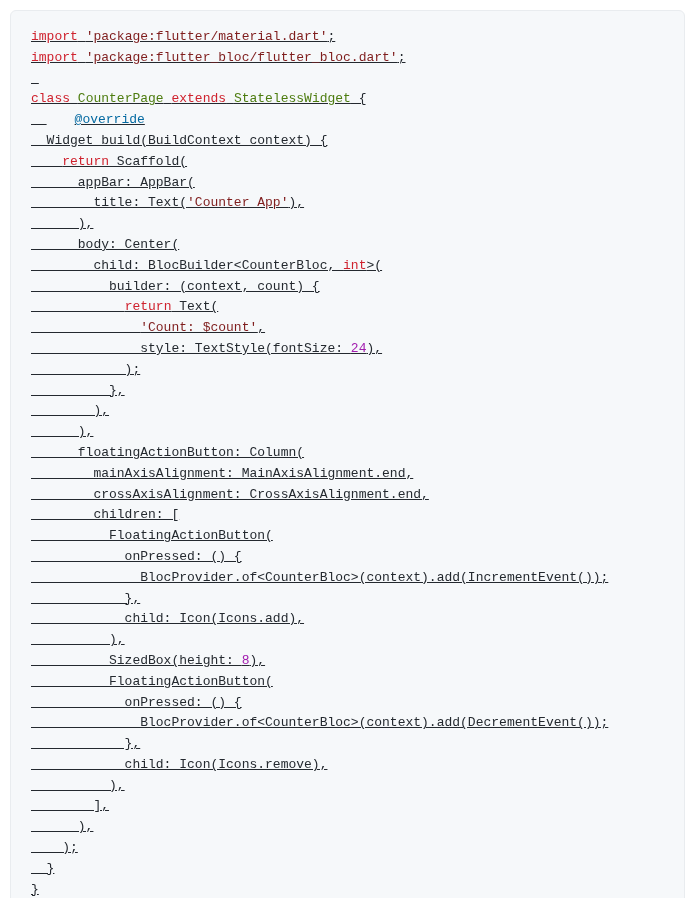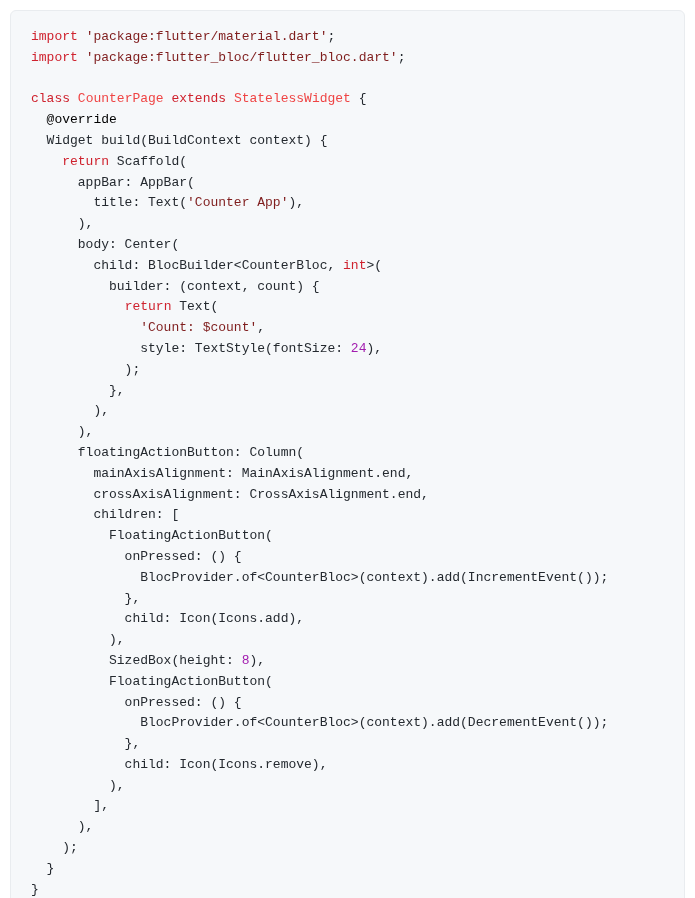--- a/index.html
+++ b/index.html
@@ -12,24 +12,24 @@
     padding: 10px;
   }
   .code-block {
     background: #f6f8fa;
     border: 1px solid #e9ecef;
     border-radius: 6px;
     padding: 16px 20px;
     overflow-x: auto;
     white-space: pre;
   }
-  .line { display: block; min-height: 1.6em; }
+  .line { display: block; min-height: 1.6em; text-decoration: underline; }
   .kw { color: #cf222e; }
   .str { color: #7f1d1d; }
-  .type { color: #ef4444; }
-  .decor { color: #000000; }
+  .type { color: #4d7c0f; }
+  .decor { color: #0369a1; margin-left: 28px; }
   .num { color: #a21caf; }
   .plain { color: #24292f; }
 </style>
 </head>
 <body>
 
 <div class="code-block"><span class="line"><span class="kw">import</span><span class="plain"> </span><span class="str">'package:flutter/material.dart'</span><span class="plain">;</span></span><span class="line"><span class="kw">import</span><span class="plain"> </span><span class="str">'package:flutter_bloc/flutter_bloc.dart'</span><span class="plain">;</span></span><span class="line"> </span><span class="line"><span class="kw">class</span><span class="plain"> </span><span class="type">CounterPage</span><span class="plain"> </span><span class="kw">extends</span><span class="plain"> </span><span class="type">StatelessWidget</span><span class="plain"> {</span></span><span class="line"><span class="plain">  </span><span class="decor">@override</span></span><span class="line"><span class="plain">  Widget build(BuildContext context) {</span></span><span class="line"><span class="plain">    </span><span class="kw">return</span><span class="plain"> Scaffold(</span></span><span class="line"><span class="plain">      appBar: AppBar(</span></span><span class="line"><span class="plain">        title: Text(</span><span class="str">'Counter App'</span><span class="plain">),</span></span><span class="line"><span class="plain">      ),</span></span><span class="line"><span class="plain">      body: Center(</span></span><span class="line"><span class="plain">        child: BlocBuilder&lt;CounterBloc, </span><span class="kw">int</span><span class="plain">&gt;(</span></span><span class="line"><span class="plain">          builder: (context, count) {</span></span><span class="line"><span class="plain">            </span><span class="kw">return</span><span class="plain"> Text(</span></span><span class="line"><span class="plain">              </span><span class="str">'Count: $count'</span><span class="plain">,</span></span><span class="line"><span class="plain">              style: TextStyle(fontSize: </span><span class="num">24</span><span class="plain">),</span></span><span class="line"><span class="plain">            );</span></span><span class="line"><span class="plain">          },</span></span><span class="line"><span class="plain">        ),</span></span><span class="line"><span class="plain">      ),</span></span><span class="line"><span class="plain">      floatingActionButton: Column(</span></span><span class="line"><span class="plain">        mainAxisAlignment: MainAxisAlignment.end,</span></span><span class="line"><span class="plain">        crossAxisAlignment: CrossAxisAlignment.end,</span></span><span class="line"><span class="plain">        children: [</span></span><span class="line"><span class="plain">          FloatingActionButton(</span></span><span class="line"><span class="plain">            onPressed: () {</span></span><span class="line"><span class="plain">              BlocProvider.of&lt;CounterBloc&gt;(context).add(IncrementEvent());</span></span><span class="line"><span class="plain">            },</span></span><span class="line"><span class="plain">            child: Icon(Icons.add),</span></span><span class="line"><span class="plain">          ),</span></span><span class="line"><span class="plain">          SizedBox(height: </span><span class="num">8</span><span class="plain">),</span></span><span class="line"><span class="plain">          FloatingActionButton(</span></span><span class="line"><span class="plain">            onPressed: () {</span></span><span class="line"><span class="plain">              BlocProvider.of&lt;CounterBloc&gt;(context).add(DecrementEvent());</span></span><span class="line"><span class="plain">            },</span></span><span class="line"><span class="plain">            child: Icon(Icons.remove),</span></span><span class="line"><span class="plain">          ),</span></span><span class="line"><span class="plain">        ],</span></span><span class="line"><span class="plain">      ),</span></span><span class="line"><span class="plain">    );</span></span><span class="line"><span class="plain">  }</span></span><span class="line"><span class="plain">}</span></span></div>
 
 </body></html>

